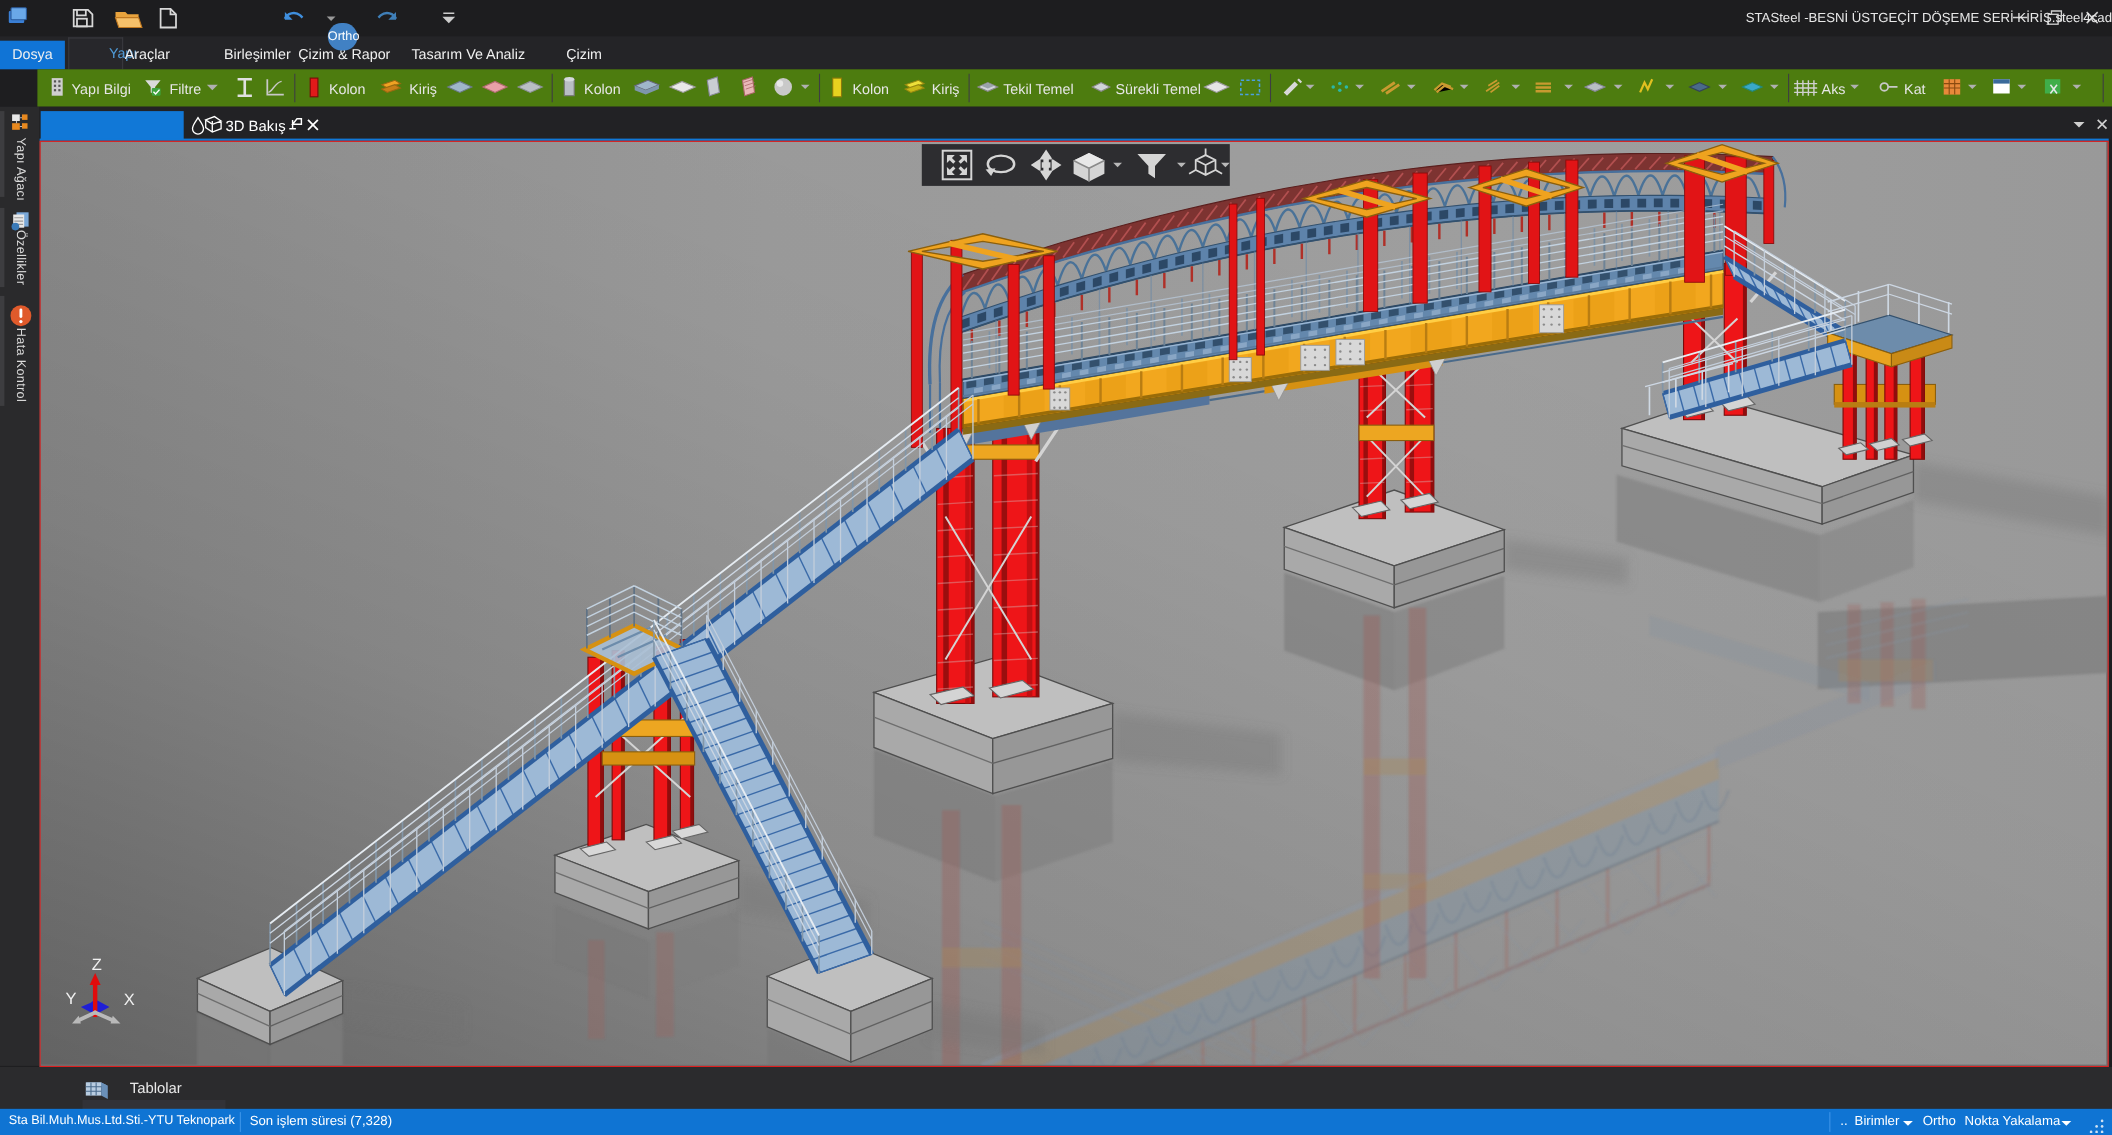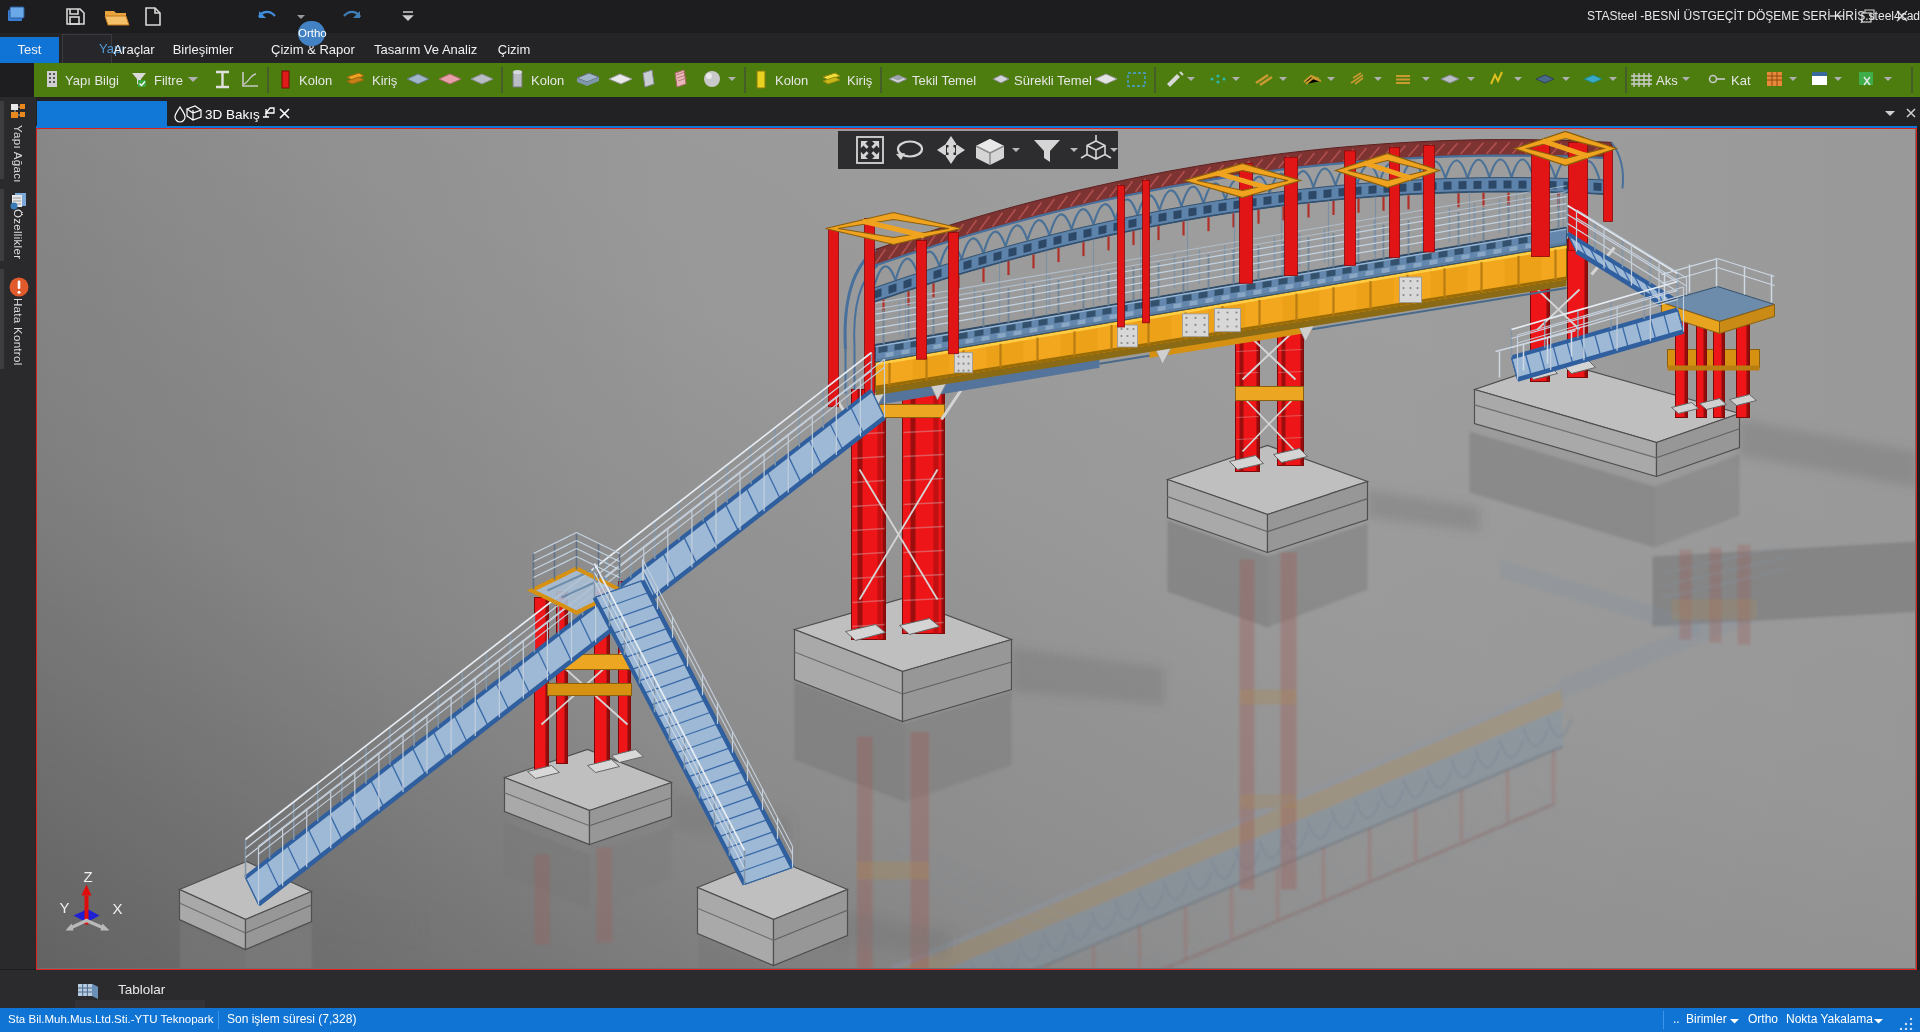--- a/index.html
+++ b/index.html
@@ -58,27 +58,27 @@
 <g stroke="#d0d0d0" stroke-width="1.2" fill="none">
         <rect x="1862" y="13" width="9" height="9"></rect>
         <path d="M1865 13 v-3 h9 v9 h-3"></path>
       </g>
 <path d="M1897 11 l10 10 M1907 11 l-10 10" stroke="#d0d0d0" stroke-width="1.4"></path>
 </svg>
 <div id="title">STASteel -BESNİ ÜSTGEÇİT DÖŞEME SERİ KİRİŞ.steel4cad</div>
 </div>
 
 <div id="menubar">
-<div class="mtab" style="left:0px;width:59px;background:#1074d6;top:4px;height:26px;line-height:26px;">Test</div>
+<div class="mtab" style="left:0px;width:59px;background:#1074d6;top:4px;height:26px;line-height:26px;">Dosya</div>
 <div class="mtab" style="left:62px;width:50px;background:#27272b;color:#4f9ad6;border:1px solid #3a3a3f;border-bottom:none;top:1px;height:29px;line-height:28px;padding-left:36px;">Yapı</div>
 <div class="mtab" style="left:109px;width:50px;">Araçlar</div>
-<div class="mtab" style="left:170px;width:66px;">Birleşimler</div>
+<div class="mtab" style="left:201px;width:66px;">Birleşimler</div>
 <div class="mtab" style="left:270px;width:86px;">Çizim &amp; Rapor</div>
 <div class="mtab" style="left:374px;width:103px;">Tasarım Ve Analiz</div>
-<div class="mtab" style="left:493px;width:42px;">Çizim</div>
+<div class="mtab" style="left:510px;width:42px;">Çizim</div>
 <div style="position:absolute;left:298px;top:-12px;width:27px;height:25px;border-radius:13px;background:#4181c4;color:#fff;font-size:11.5px;text-align:center;line-height:25px;">Ortho</div>
 </div>
 
 <div id="ribbon">
 
 <svg class="abs" width="1920" height="34" viewBox="0 0 1920 34" font-family="Liberation Sans,sans-serif">
 <g fill="#e6e6e6" font-size="13">
 <text x="31" y="22">Yapı Bilgi</text>
 <text x="120" y="22">Filtre</text>
 <text x="265" y="22">Kolon</text>

